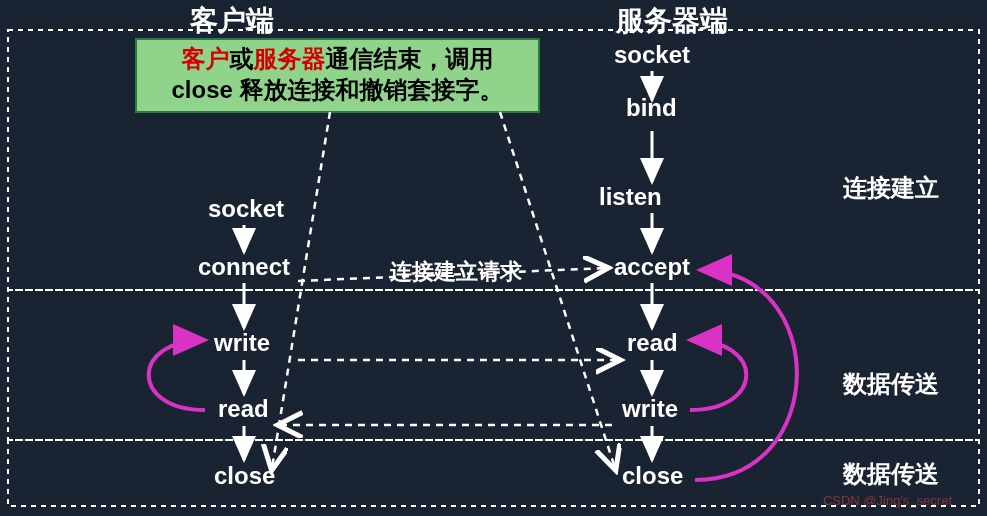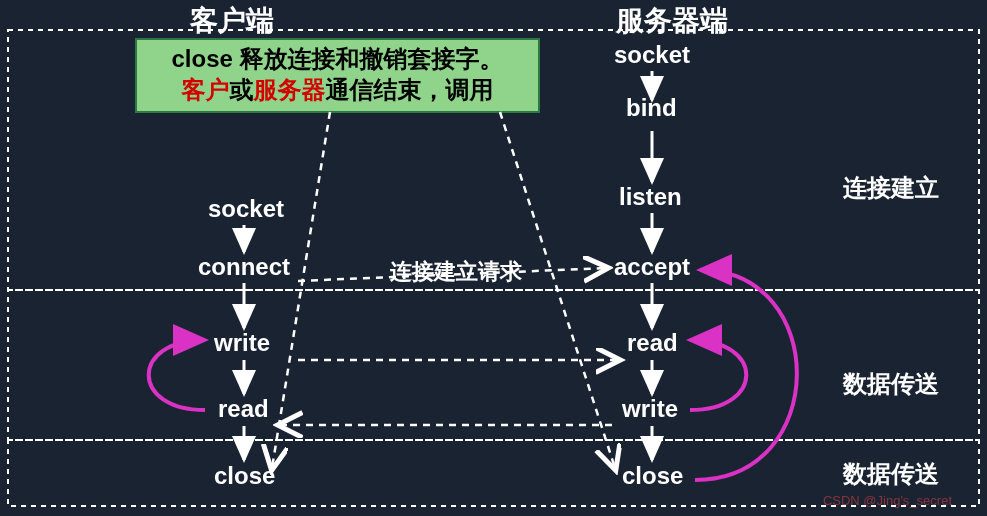--- a/index.html
+++ b/index.html
@@ -84,36 +84,36 @@
 </head>
 <body>
 
 <div class="container">
 
   <div class="title client">客户端</div>
   <div class="title server">服务器端</div>
 
   <div class="callout">
     <div>
-      <span>close </span><span>释放连接和撤销套接字。</span>
+      <span class="red">客户</span><span>或</span><span class="red">服务器</span><span>通信结束，调用</span>
     </div>
     <div>
-      <span class="red">客户</span><span>或</span><span class="red">服务器</span><span>通信结束，调用</span>
+      <span>close </span><span>释放连接和撤销套接字。</span>
     </div>
   </div>
 
   <div class="node" style="top:195px;left:208px">socket</div>
   <div class="node" style="top:253px;left:198px">connect</div>
   <div class="node" style="top:329px;left:214px">write</div>
   <div class="node" style="top:395px;left:218px">read</div>
   <div class="node" style="top:462px;left:214px">close</div>
 
   <div class="node" style="top:41px;left:614px">socket</div>
   <div class="node" style="top:94px;left:626px">bind</div>
-  <div class="node" style="top:183px;left:619px">listen</div>
+  <div class="node" style="top:183px;left:599px">listen</div>
   <div class="node" style="top:253px;left:614px">accept</div>
   <div class="node" style="top:329px;left:627px">read</div>
   <div class="node" style="top:395px;left:622px">write</div>
   <div class="node" style="top:462px;left:622px">close</div>
 
   <div class="request-label">连接建立请求</div>
 
   <div class="phase-label" style="top:172px">连接建立</div>
   <div class="phase-label" style="top:368px">数据传送</div>
   <div class="phase-label" style="top:458px">数据传送</div>

